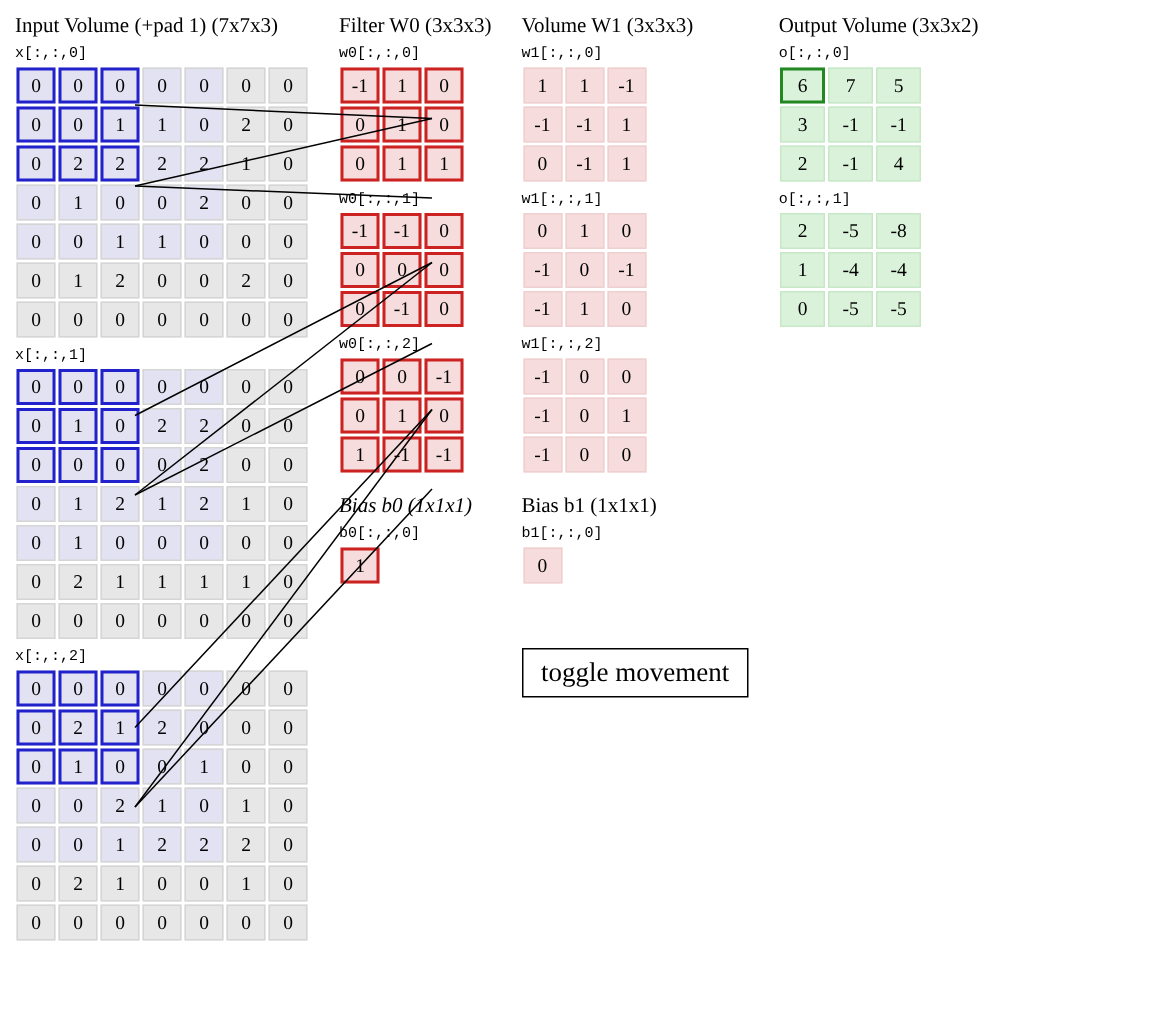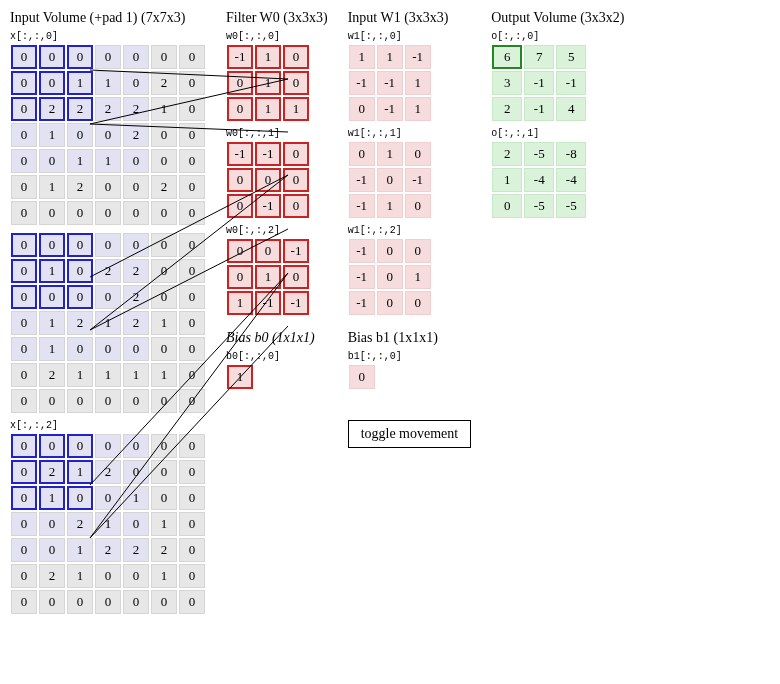--- a/index.html
+++ b/index.html
@@ -57,24 +57,24 @@
   .w1-cell { background: #f6dcdc; border:1px solid #eed0d0; }
   
   .out-cell { background: #daf2da; border:1px solid #c7e8c7; }
   .out-cell.hl { border:2px solid #228822; }
   
   .toggle-btn {
     padding: 5px 12px;
     border: 1px solid #000;
     background: #fff;
     font-family: Georgia, serif;
-    font-size: 14px;
+    font-size: 18px;
     cursor: pointer;
     display:inline-block;
-    margin-top:24px;
+    margin-top:36px;
   }
   svg.lines {
     position:absolute;
     top:0; left:0;
     pointer-events:none;
   }
 </style>
 </head>
 <body>
 
@@ -153,20 +153,21 @@
           <div class="row">
             <div class="cell input-cell">0</div>
             <div class="cell input-cell">0</div>
             <div class="cell input-cell">0</div>
             <div class="cell input-cell">0</div>
             <div class="cell input-cell">0</div>
             <div class="cell input-cell">0</div>
             <div class="cell input-cell">0</div>
           </div>
         </div>
+        <div class="slice-label">x[:,:,1]</div>
         <div class="grid">
           <div class="row">
             <div class="cell input-cell hl">0</div>
             <div class="cell input-cell hl">0</div>
             <div class="cell input-cell hl">0</div>
             <div class="cell input-cell shade">0</div>
             <div class="cell input-cell shade">0</div>
             <div class="cell input-cell">0</div>
             <div class="cell input-cell">0</div>
           </div>
@@ -355,21 +356,21 @@
     <div class="section-title" style="margin-top:8px;font-style:italic;">Bias b0 (1x1x1)</div>
     <div class="slice-label">b0[:,:,0]</div>
     <div class="grid">
         <div class="row">
           <div class="cell w0-cell">1</div>
         </div>
       </div>
   </div>
 
   <div class="col">
-    <div class="section-title">Input W1 (3x3x3)</div>
+    <div class="section-title">Volume W1 (3x3x3)</div>
     <div id="w1-slices">
         <div class="slice-label">w1[:,:,0]</div>
         <div class="grid">
           <div class="row">
             <div class="cell w1-cell">1</div>
             <div class="cell w1-cell">1</div>
             <div class="cell w1-cell">-1</div>
           </div>
           <div class="row">
             <div class="cell w1-cell">-1</div>

